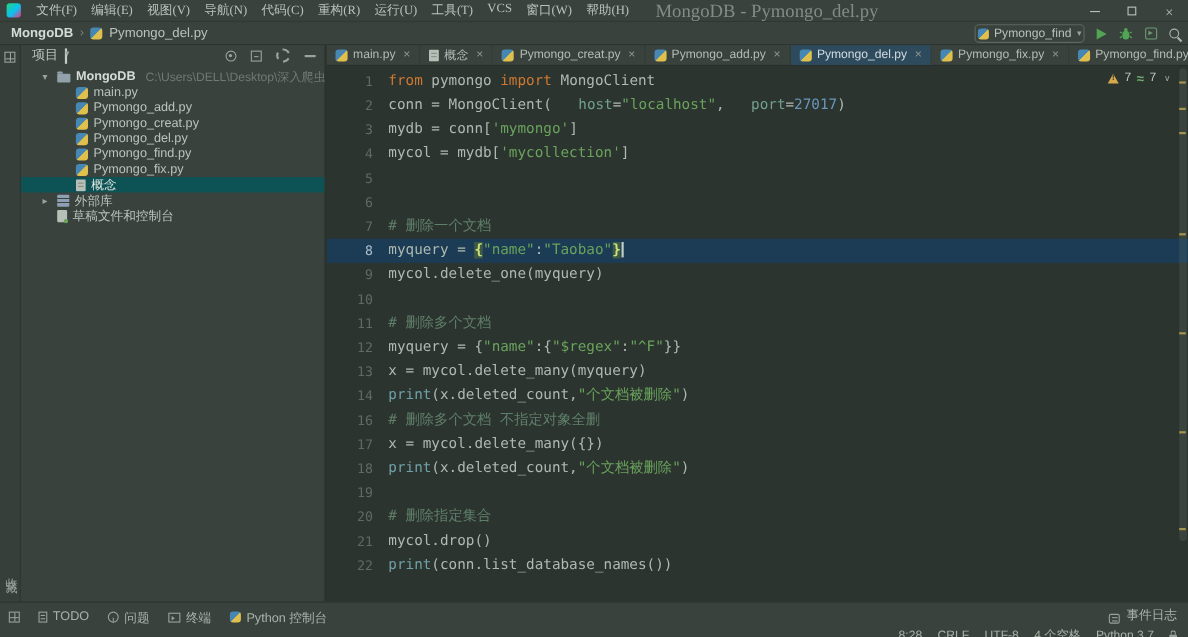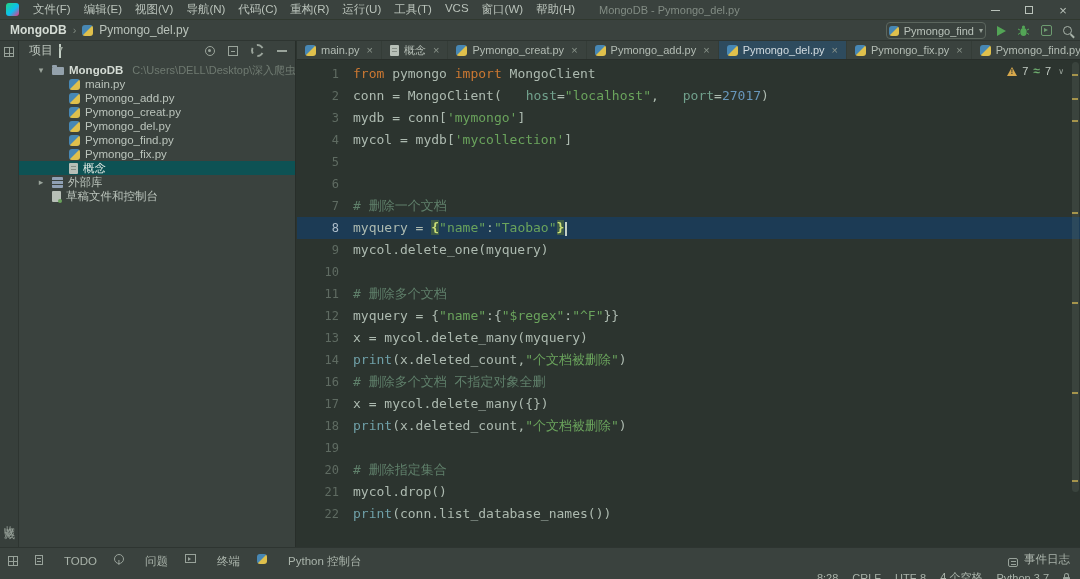--- a/index.html
+++ b/index.html
@@ -1,24 +1,24 @@
 <!DOCTYPE html>
 <html style="--c-keyword: #cc7832; --c-string: #6aa35c; --c-number: #6897bb; --c-comment: #5f7f6a; --c-selection_row: #1c3b55; --c-selected_item: #0d5254; --c-run_button: #53a556; --c-warning: #d7a84c;"><head>
 <meta charset="utf-8">
 <style>
   html,body{margin:0;padding:0;background:#222824;}
   body{width:1080px;height:579px;overflow:hidden;font-family:"Liberation Sans",sans-serif;}
   .app{position:relative;width:1080px;height:579px;background:#2c342f;overflow:hidden;}
 
   
-  .titlebar{position:absolute;top:0;left:0;right:0;height:20px;background:#3a423e;border-bottom:1px solid #30382f;display:flex;align-items:center;padding-left:6px;box-sizing:border-box;}
+  .titlebar{position:absolute;top:0;left:0;right:0;height:20px;background:#3a423e;border-bottom:1px solid #30382f;display:flex;align-items:center;padding-left:6px;box-sizing:border-box;font-family:Liberation Serif, serif;}
   .app-logo{width:13px;height:13px;border-radius:3px;background:linear-gradient(135deg,#24d67e,#0ac0f2 55%,#f5317f);margin-right:8px;flex:none;}
   .menubar{display:flex;gap:1px;flex:none;}
   .menu-item{font-size:11.5px;color:#b9c2ba;padding:2px 6px;border-radius:3px;white-space:nowrap;cursor:default;}
-  .win-title{font-size:11px;color:#828c84;margin-left:18px;white-space:nowrap;text-align:right;}
+  .win-title{font-size:17px;color:#828c84;margin-left:18px;white-space:nowrap;text-align:right;}
   .win-controls{position:absolute;right:0;top:0;height:20px;display:flex;}
   .win-btn{width:34px;height:20px;display:flex;align-items:center;justify-content:center;color:#b9c2ba;}
   .min-glyph{width:9px;height:1px;background:#b9c2ba;}
   .max-glyph{width:8px;height:8px;border:1px solid #b9c2ba;box-sizing:border-box;}
   .close-glyph{font-size:13px;line-height:1;color:#b9c2ba;}
 
   
   .toolbar{position:absolute;top:20px;left:0;right:0;height:21px;background:#3a423e;border-bottom:1px solid #2e3531;display:flex;align-items:center;box-sizing:border-box;}
   .breadcrumb{display:flex;align-items:center;gap:6px;padding-left:10px;font-size:12px;color:#b9c2ba;}
   .bc-project{font-weight:bold;color:#d5dcd5;}
@@ -100,21 +100,21 @@
   .warn-tri::after{content:'!';position:absolute;left:-1.5px;top:1px;font-size:7px;font-weight:bold;color:#2c342f;}
   .typo-ic{color:#6fae6f;font-weight:bold;font-size:12px;}
   .insp-caret{color:#9aa49b;font-size:8px;margin-left:2px;}
 
   .scroll-thumb{position:absolute;right:1px;top:2px;width:7px;height:430px;background:rgba(122,136,126,0.18);border-radius:4px;z-index:4;}
   .stripe-mark{position:absolute;right:2px;width:6px;height:2px;background:#a5944c;z-index:5;}
 
   
   .statusbar{position:absolute;left:0;right:0;top:547px;height:32px;background:#3a423e;border-top:1px solid #2e3531;box-sizing:border-box;display:flex;font-size:11.5px;color:#a9b3aa;}
   .status-left{display:flex;align-items:center;gap:17px;padding-left:8px;margin-top:6px;height:14px;}
-  .st-item{display:flex;align-items:flex-start;gap:21px;cursor:default;}
+  .st-item{display:flex;align-items:center;gap:5px;cursor:default;}
   .st-grid{width:10px;height:10px;border:1px solid #98a29a;box-sizing:border-box;background:linear-gradient(#98a29a,#98a29a) 50% 0/1px 100% no-repeat,linear-gradient(#98a29a,#98a29a) 0 50%/100% 1px no-repeat;}
   .st-ic{display:inline-block;position:relative;flex:none;}
   .i-todo{width:8px;height:10px;border:1px solid #98a29a;box-sizing:border-box;background:linear-gradient(#98a29a,#98a29a) 1px 2px/4px 1px no-repeat,linear-gradient(#98a29a,#98a29a) 1px 5px/4px 1px no-repeat;}
   .i-problems{width:10px;height:10px;border-radius:50%;border:1px solid #98a29a;box-sizing:border-box;text-align:center;}
   .i-problems::before{content:'!';font-size:7px;line-height:8px;color:#98a29a;font-weight:bold;}
   .i-terminal{width:11px;height:9px;border:1px solid #98a29a;box-sizing:border-box;}
   .i-terminal::before{content:'';position:absolute;left:2px;top:2px;width:0;height:0;border-left:3px solid #98a29a;border-top:2px solid transparent;border-bottom:2px solid transparent;}
   .i-python{width:10px;height:10px;border-radius:3px;background:linear-gradient(135deg,#4787b4 49%,#dfc04c 51%);}
   .i-event{width:10px;height:9px;border:1px solid #98a29a;border-radius:2px;box-sizing:border-box;background:linear-gradient(#98a29a,#98a29a) 1.5px 2px/5px 1px no-repeat,linear-gradient(#98a29a,#98a29a) 1.5px 4.5px/5px 1px no-repeat;}
   .i-lock{width:7px;height:6px;background:#98a29a;border-radius:1px;margin-top:4px;}

